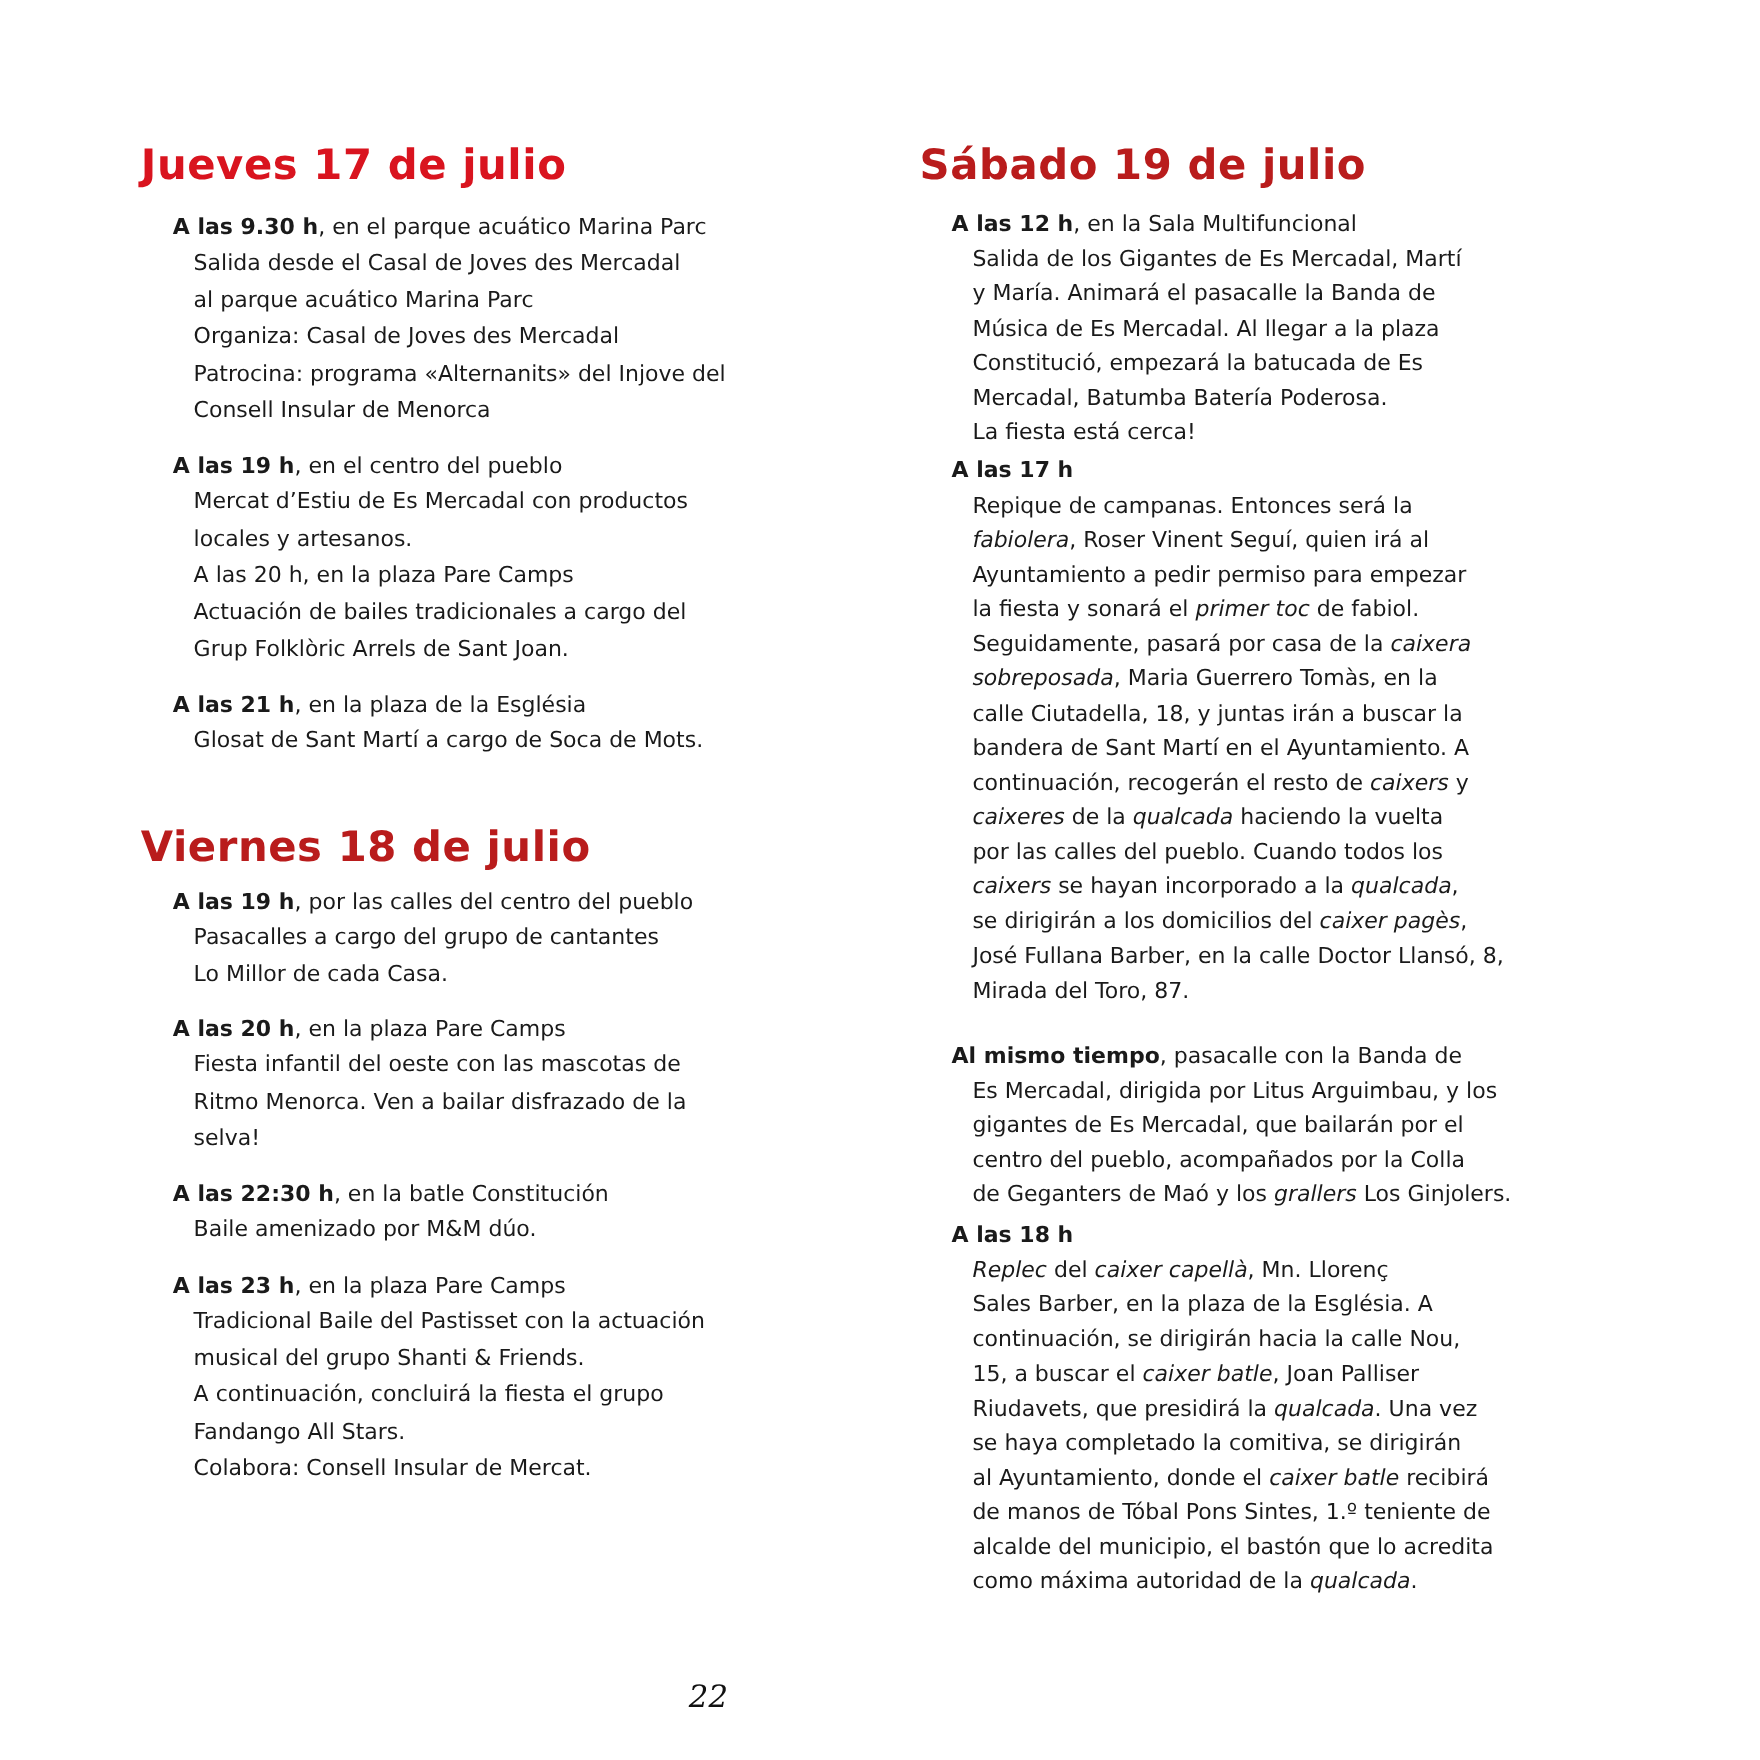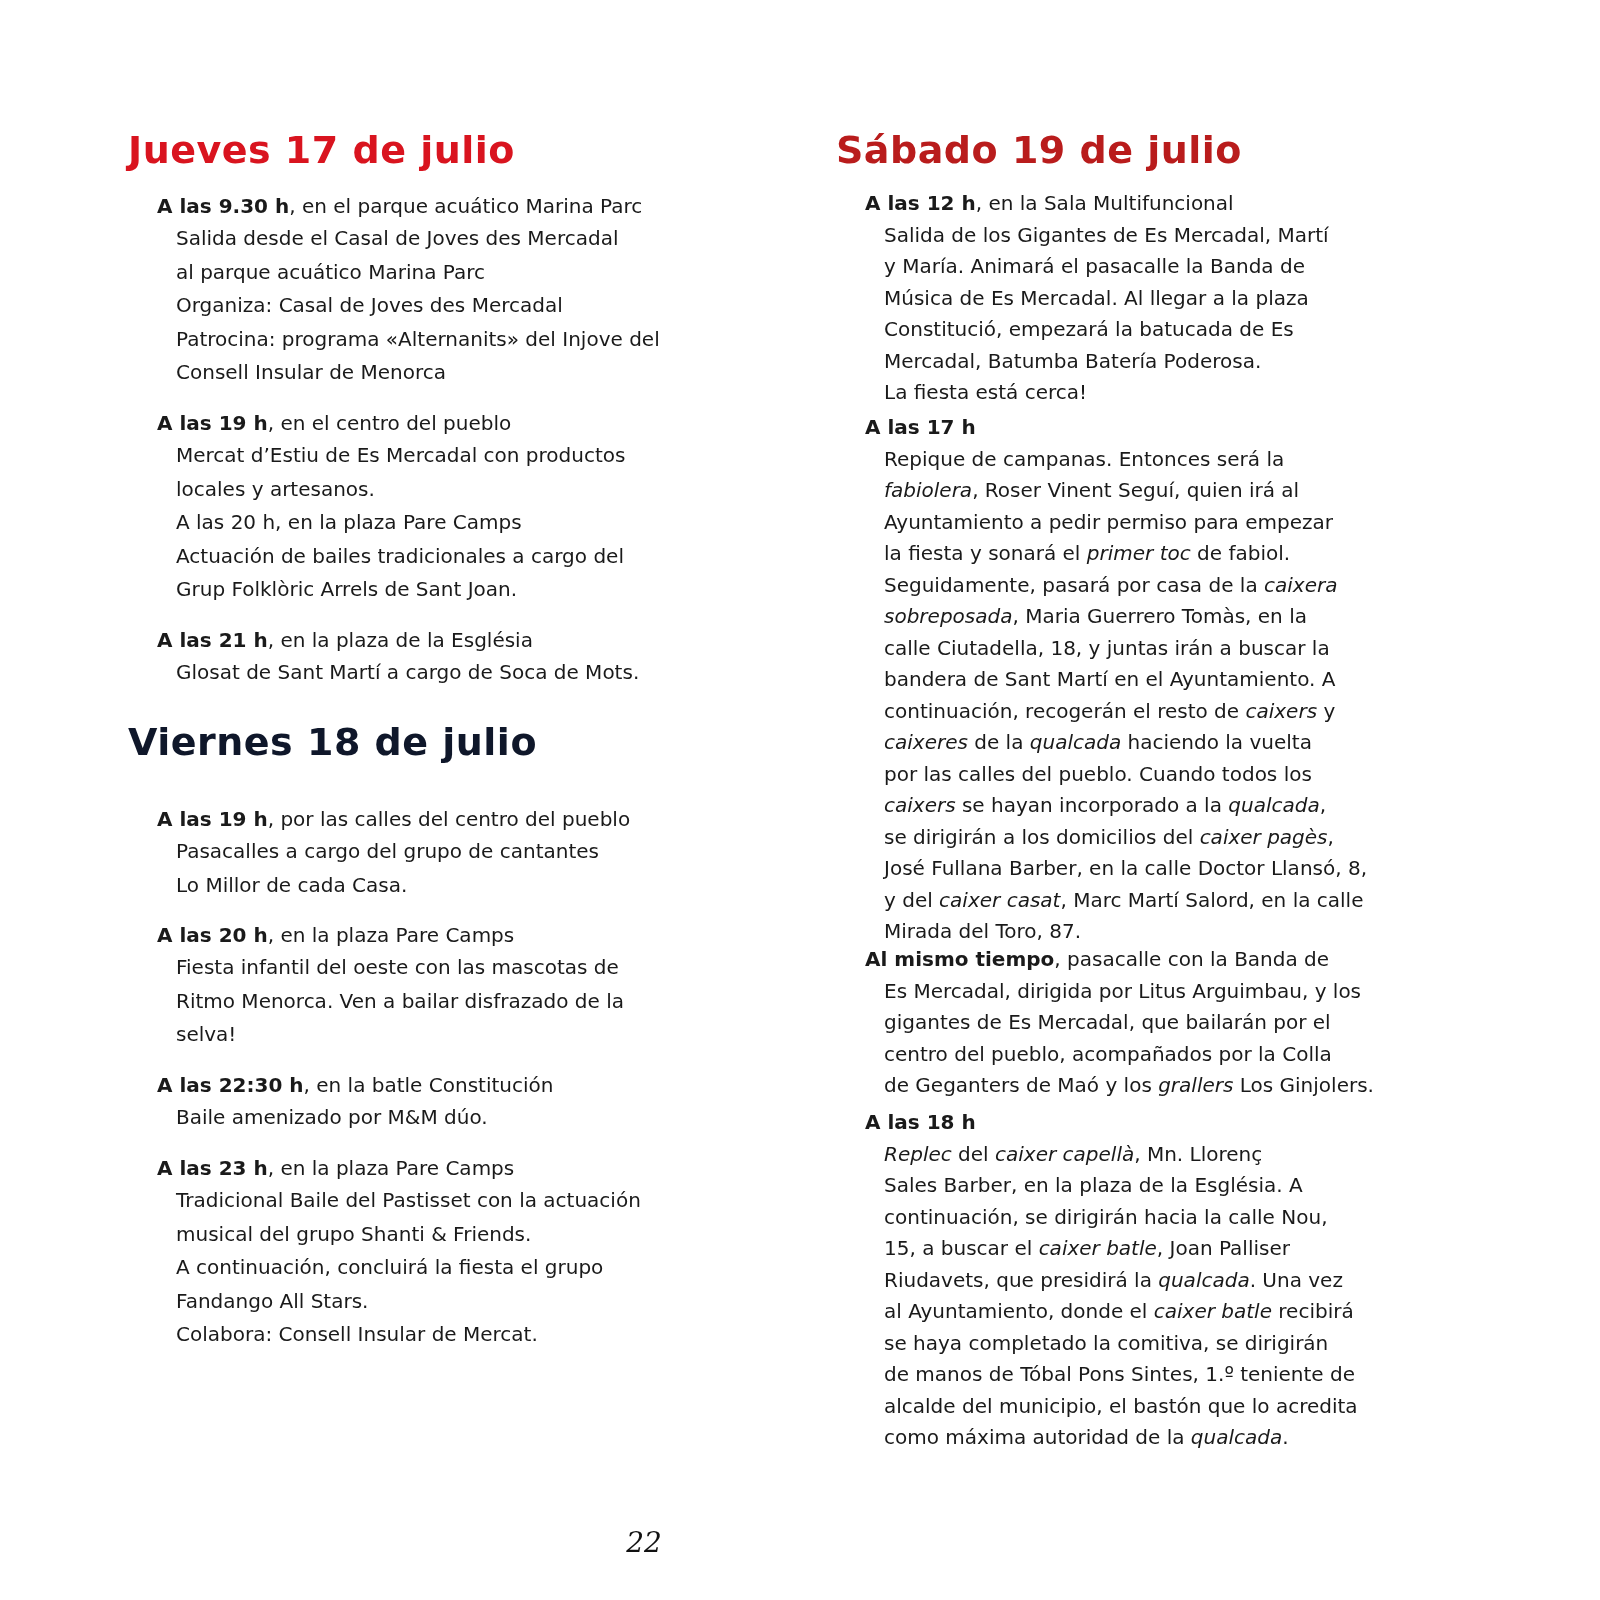--- a/index.html
+++ b/index.html
@@ -45,21 +45,21 @@
         <div>Grup Folklòric Arrels de Sant Joan.</div>
       </div>
     </div>
   <div class="event" style="top:624px">
       <div class="event-head"><b>A las 21 h</b><span>, en la plaza de la Església</span></div>
       <div class="event-body">
         <div>Glosat de Sant Martí a cargo de Soca de Mots.</div>
       </div>
     </div>
 
-  <h2 class="day-title" style="top: 720px; color: #0f172a;">Viernes 18 de julio</h2>
+  <h2 class="day-title" style="top: 748px; color: #b91c1c;">Viernes 18 de julio</h2>
   <div class="event" style="top:803px">
       <div class="event-head"><b>A las 19 h</b><span>, por las calles del centro del pueblo</span></div>
       <div class="event-body">
         <div>Pasacalles a cargo del grupo de cantantes</div>
         <div>Lo Millor de cada Casa.</div>
       </div>
     </div>
   <div class="event" style="top:919px">
       <div class="event-head"><b>A las 20 h</b><span>, en la plaza Pare Camps</span></div>
       <div class="event-body">
@@ -109,43 +109,42 @@
         <div>Seguidamente, pasará por casa de la <em>caixera</em></div>
         <div><em>sobreposada</em>, Maria Guerrero Tomàs, en la</div>
         <div>calle Ciutadella, 18, y juntas irán a buscar la</div>
         <div>bandera de Sant Martí en el Ayuntamiento. A</div>
         <div>continuación, recogerán el resto de <em>caixers</em> y</div>
         <div><em>caixeres</em> de la <em>qualcada</em> haciendo la vuelta</div>
         <div>por las calles del pueblo. Cuando todos los</div>
         <div><em>caixers</em> se hayan incorporado a la <em>qualcada</em>,</div>
         <div>se dirigirán a los domicilios del <em>caixer pagès</em>,</div>
         <div>José Fullana Barber, en la calle Doctor Llansó, 8,</div>
-        <div>y del <em>caixer casat</em>, Marc Martí Salord, en la calle</div>
         <div>Mirada del Toro, 87.</div>
       </div>
     </div>
   <div class="event" style="top:944px;left:-2px">
       <div class="event-head"><b>Al mismo tiempo</b><span>, pasacalle con la Banda de</span></div>
       <div class="event-body">
         <div>Es Mercadal, dirigida por Litus Arguimbau, y los</div>
         <div>gigantes de Es Mercadal, que bailarán por el</div>
         <div>centro del pueblo, acompañados por la Colla</div>
         <div>de Geganters de Maó y los <em>grallers</em> Los Ginjolers.</div>
       </div>
     </div>
   <div class="event" style="top:1107px;left:-2px">
       <div class="event-head"><b>A las 18 h</b><span></span></div>
       <div class="event-body">
         <div><em>Replec</em> del <em>caixer capellà</em>, Mn. Llorenç</div>
         <div>Sales Barber, en la plaza de la Església. A</div>
         <div>continuación, se dirigirán hacia la calle Nou,</div>
         <div>15, a buscar el <em>caixer batle</em>, Joan Palliser</div>
         <div>Riudavets, que presidirá la <em>qualcada</em>. Una vez</div>
+        <div>se haya completado la comitiva, se dirigirán</div>
         <div>al Ayuntamiento, donde el <em>caixer batle</em> recibirá</div>
-        <div>se haya completado la comitiva, se dirigirán</div>
         <div>de manos de Tóbal Pons Sintes, 1.º teniente de</div>
         <div>alcalde del municipio, el bastón que lo acredita</div>
         <div>como máxima autoridad de la <em>qualcada</em>.</div>
       </div>
     </div>
 </div>
 
 <div class="page-number">22</div>
 
 </body></html>

